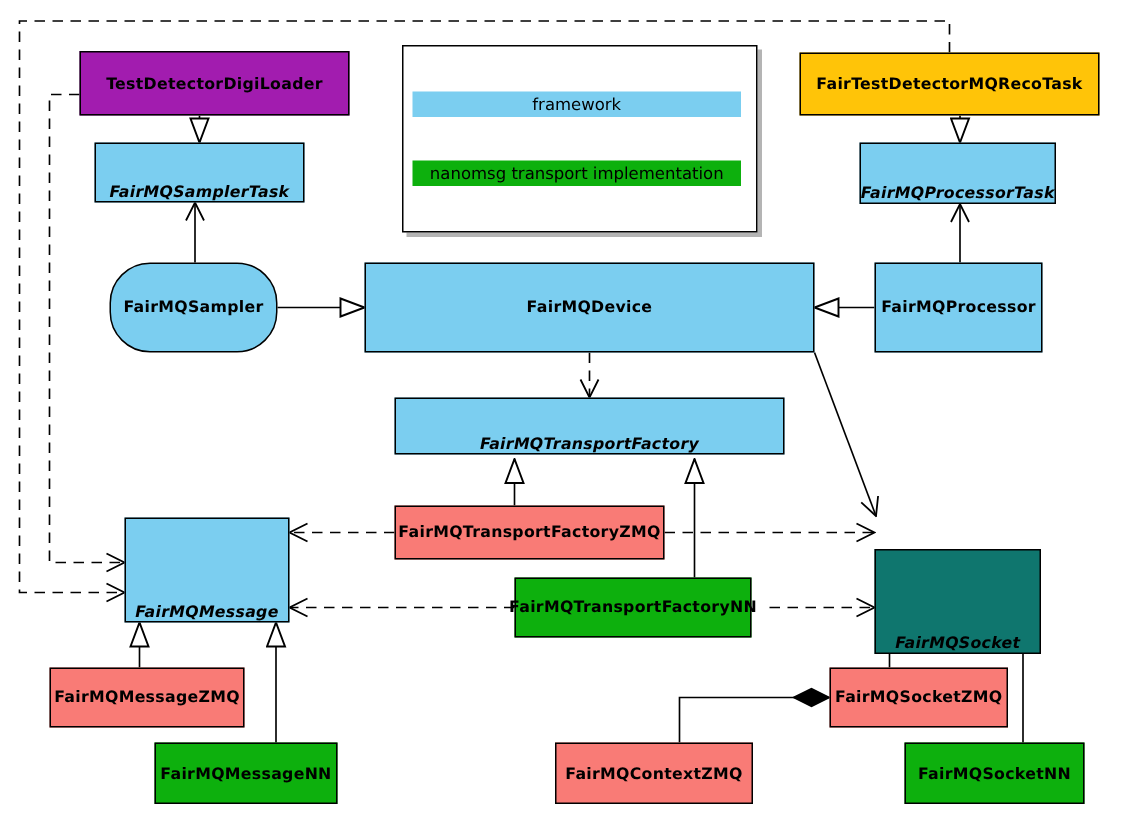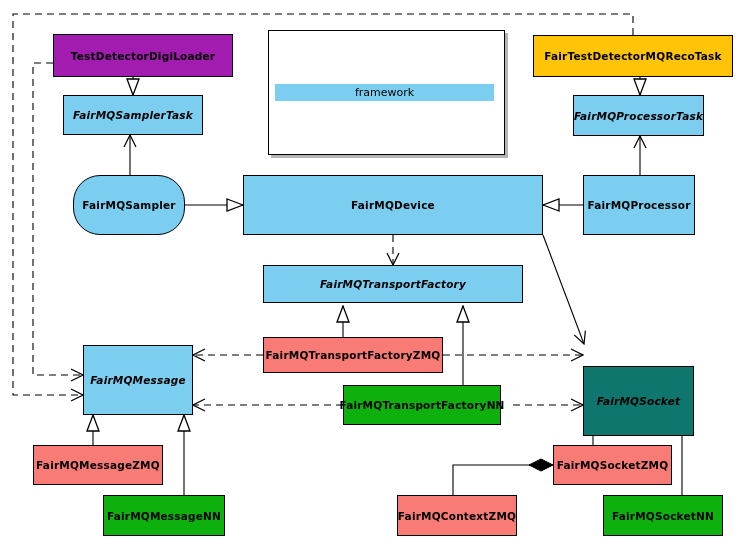--- a/index.html
+++ b/index.html
@@ -15,21 +15,21 @@
   .edge.dashed{stroke-dasharray:7,5;}
   .node{
     position:absolute;
     box-sizing:border-box;
     border:1.3px solid #000;
     display:flex;align-items:center;justify-content:center;
     font-size:10.5px;font-weight:bold;color:#000;
     letter-spacing:0.2px;white-space:nowrap;
     text-align:center;
   }
-  .node.abstract{font-style:italic;}
+  .node.abstract{font-style:italic;align-items:flex-end;}
   #legend{
     position:absolute;
     box-sizing:border-box;
     border:1.4px solid #000;
     background:#ffffff;
     box-shadow:3px 3px 0 #b4b4b4;
     display:flex;flex-direction:column;
     justify-content:space-evenly;
     padding:2px 10px 2px 6px;
   }
@@ -78,20 +78,23 @@
         <polyline points="443,355 583,355" class="edge dashed" marker-end="url(#m-open)"></polyline>
         <polyline points="513,405 583,405" class="edge dashed" marker-end="url(#m-open)"></polyline>
         <polyline points="453,495 453,465 553,465" class="edge" marker-end="url(#m-diamond)"></polyline>
       </g>
   </svg>
 
   <div id="legend" style="left: 268px; top: 30px; width: 237px; height: 125px;">
       <div class="legend-bar" style="background: rgb(123, 206, 240);">
         <span>framework</span>
       </div>
+      <div class="legend-bar" style="background: rgb(13, 176, 13);">
+        <span>nanomsg transport implementation</span>
+      </div>
     </div>
   <div id="nodes">
       <div class="node" style="left: 53px; top: 34px; width: 180px; height: 43px; background: #a21caf;">
         <span>TestDetectorDigiLoader</span>
       </div>
       <div class="node" style="left: 533px; top: 35px; width: 200px; height: 42px; background: rgb(255, 196, 8);">
         <span>FairTestDetectorMQRecoTask</span>
       </div>
       <div class="node abstract" style="left: 63px; top: 95px; width: 140px; height: 40px; background: rgb(123, 206, 240);">
         <span>FairMQSamplerTask</span>
@@ -122,21 +125,21 @@
       </div>
       <div class="node abstract" style="left: 583px; top: 366px; width: 111px; height: 70px; background: #0f766e;">
         <span>FairMQSocket</span>
       </div>
       <div class="node" style="left: 33px; top: 445px; width: 130px; height: 40px; background: rgb(249, 123, 118);">
         <span>FairMQMessageZMQ</span>
       </div>
       <div class="node" style="left: 103px; top: 495px; width: 122px; height: 41px; background: rgb(13, 176, 13);">
         <span>FairMQMessageNN</span>
       </div>
-      <div class="node" style="left: 397px; top: 495px; width: 120px; height: 41px; background: rgb(249, 123, 118);">
+      <div class="node" style="left: 370px; top: 495px; width: 132px; height: 41px; background: rgb(249, 123, 118);">
         <span>FairMQContextZMQ</span>
       </div>
       <div class="node" style="left: 553px; top: 445px; width: 119px; height: 40px; background: rgb(249, 123, 118);">
         <span>FairMQSocketZMQ</span>
       </div>
       <div class="node" style="left: 603px; top: 495px; width: 120px; height: 41px; background: rgb(13, 176, 13);">
         <span>FairMQSocketNN</span>
       </div>
     </div>
 </div>

